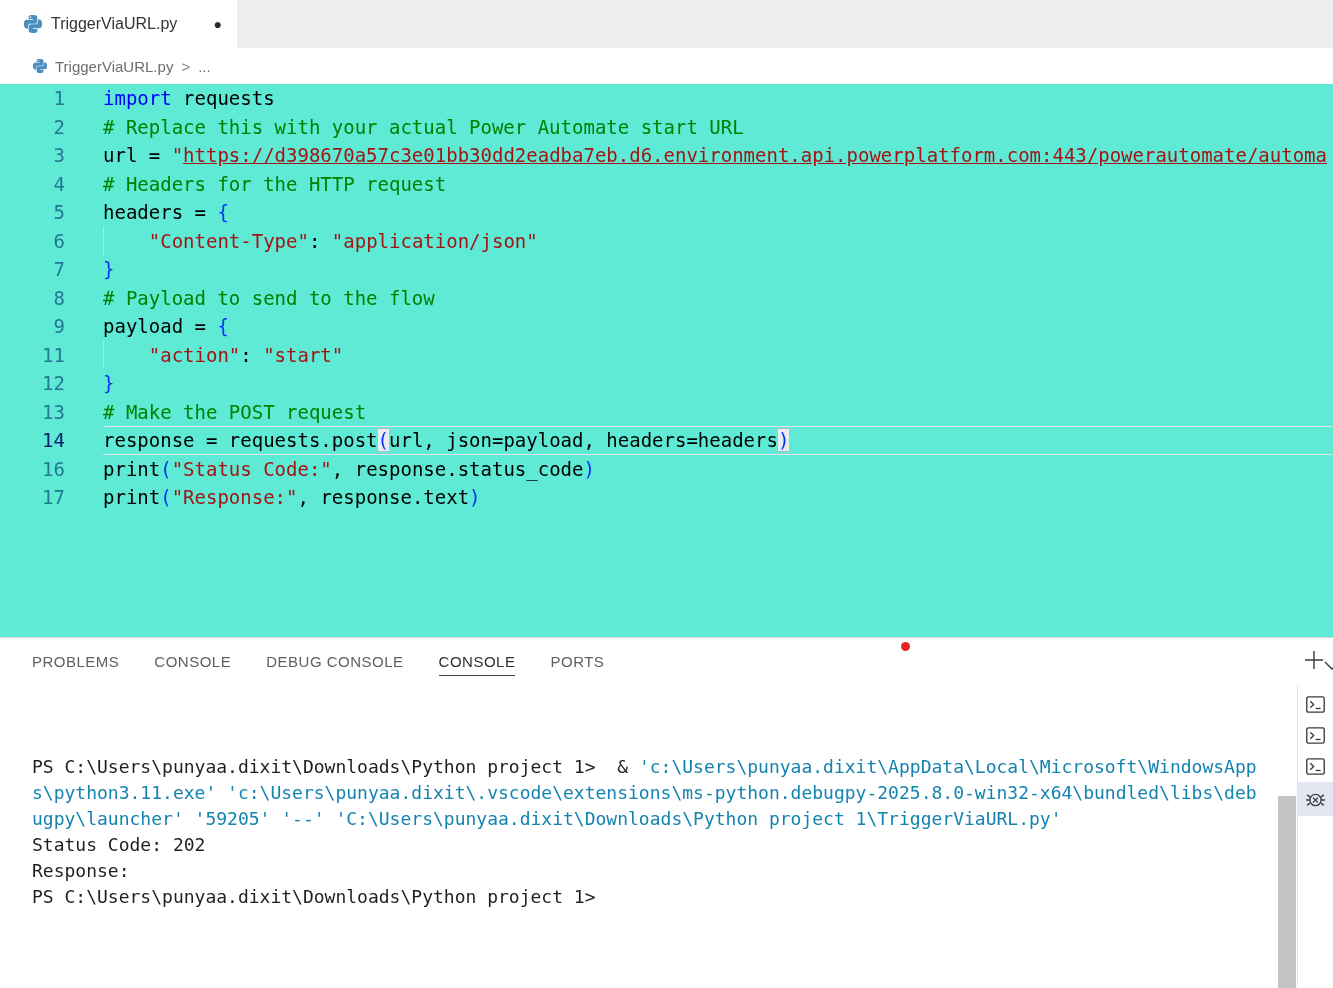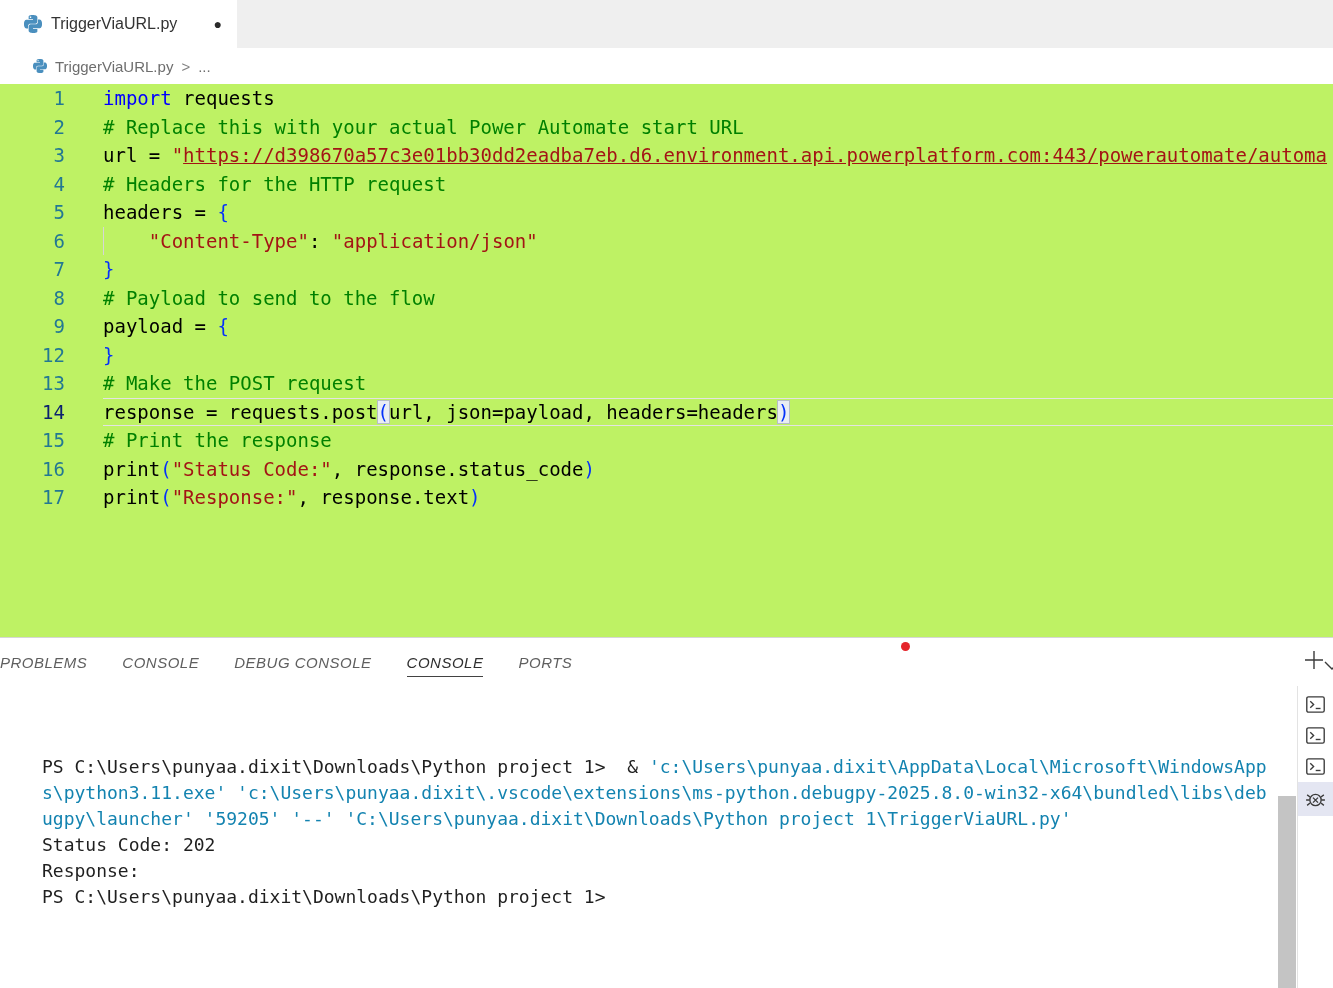--- a/index.html
+++ b/index.html
@@ -1,18 +1,18 @@
 <!DOCTYPE html>
 <html style="--c-kw: #0000ff; --c-cm: #008000; --c-st: #a31515; --c-br: #0431fa; --c-pl: #000000; --c-ln: #237893; --c-lna: #0b216f; --c-tfg: #1f1f1f; --c-tbl: #1383b0; --c-dot: #e5252b; --c-underline: #424242;"><head>
 <meta charset="utf-8">
 <style>
   * { margin:0; padding:0; box-sizing:border-box; }
   html,body { width:1333px; height:988px; overflow:hidden; background:#fff;
               font-family:"Liberation Sans", sans-serif; }
-  .screen { position:absolute; top:0; left:0; width:1333px; height:988px; background:#bef264; overflow:hidden; }
+  .screen { position:absolute; top:0; left:0; width:1333px; height:988px; background:#5eead4; overflow:hidden; }
 
   
   .tabbar { position:absolute; top:0; left:0; right:0; height:48px; background:#efefef; }
   .tab { position:absolute; top:0; left:0; width:237px; height:48px; background:#fff;
          display:flex; align-items:center; padding-left:24px; }
   .tab-label { font-size:16px; color:#333; margin-left:9px; }
   .dirty { margin-left:auto; margin-right:15px; font-size:14px; color:#2b2b2b; }
   .pyicon svg { display:block; }
 
   
@@ -35,32 +35,32 @@
   .s-cm { color:var(--c-cm); }
   .s-st { color:var(--c-st); }
   .s-lk { color:var(--c-st); text-decoration:underline; text-decoration-color:var(--c-st); }
   .s-br { color:var(--c-br); }
   .s-pl { color:var(--c-pl);margin-top:48px; }
   .s-bm { color:var(--c-br); background:#e9edf3; outline:1px solid #b6bdc6; }
 
   
   .panel { position:absolute; top:637px; left:0; right:0; bottom:0; background:#fff; border-top:1px solid #d6d6d6; }
   .panel-header { position:absolute; top:0; left:0; right:0; height:48px; }
-  .ptabs { display:flex; align-items:flex-end; height:48px; gap:35px;font-style:italic; }
+  .ptabs { display:flex; align-items:flex-start; height:48px; padding-left:32px; gap:35px; }
   .ptab { font-size:15px; letter-spacing:0.5px; color:#5f5f5f; position:relative; padding:15px 0; cursor:default; white-space:nowrap; }
   .ptab.active { color:#2f2f2f; }
   .ptab.active::after { content:""; position:absolute; left:0; right:0; bottom:9px; height:1px; background:var(--c-underline); }
   .red-dot { position:absolute; left:901px; top:4px; width:9px; height:9px; border-radius:50%; background:var(--c-dot); }
   .pactions { position:absolute; top:0; left:1296px; right:0; height:48px; }
   .plus { position:absolute; left:6px; top:10px; }
   .chev { position:absolute; left:28px; top:19px; }
 
   .term { position:absolute; top:48px; left:0; right:56px; bottom:0; padding:16px 0 0 32px;
           font-family:"DejaVu Sans Mono","Liberation Mono",monospace; font-size:18px; line-height:26px;
-          white-space:pre; overflow:hidden; color:var(--c-tfg);margin-left:10px; }
+          white-space:pre; overflow:hidden; color:var(--c-tfg); }
   .t-fg { color:var(--c-tfg); }
   .t-bl { color:var(--c-tbl); }
 
   .term-scroll { position:absolute; left:1277px; top:48px; width:20px; bottom:0; background:#fff; }
   .term-scroll .thumb { position:absolute; left:1px; right:1px; top:110px; height:193px; background:#c4c4c4; }
 
   .term-side { position:absolute; left:1297px; top:48px; right:0; bottom:0; border-left:1px solid #e3e3e3; padding-top:3px; }
   .side-row { height:31px; display:flex; align-items:center; justify-content:center; }
   .side-row.active { height:34px; background:#e4e6f2; }
 </style>
@@ -124,34 +124,34 @@
         </div>
         <div class="code-row">
           <div class="gutter">8</div>
           <div class="code-text"><span class="s-cm"># Payload to send to the flow</span></div>
         </div>
         <div class="code-row">
           <div class="gutter">9</div>
           <div class="code-text"><span class="s-pl">payload = </span><span class="s-br">{</span></div>
         </div>
         <div class="code-row">
+          <div class="gutter">11</div>
+          <div class="code-text"><div class="indent-guide"></div><span class="s-pl">    </span><span class="s-st">"action"</span><span class="s-pl">: </span><span class="s-st">"start"</span></div>
+        </div>
+        <div class="code-row">
           <div class="gutter">12</div>
           <div class="code-text"><span class="s-br">}</span></div>
         </div>
         <div class="code-row">
           <div class="gutter">13</div>
           <div class="code-text"><span class="s-cm"># Make the POST request</span></div>
         </div>
         <div class="code-row">
           <div class="gutter active">14</div>
           <div class="code-text current"><span class="s-pl">response = requests.post</span><span class="s-bm">(</span><span class="s-pl">url, json=payload, headers=headers</span><span class="s-bm">)</span></div>
-        </div>
-        <div class="code-row">
-          <div class="gutter">15</div>
-          <div class="code-text"><span class="s-cm"># Print the response</span></div>
         </div>
         <div class="code-row">
           <div class="gutter">16</div>
           <div class="code-text"><span class="s-pl">print</span><span class="s-br">(</span><span class="s-st">"Status Code:"</span><span class="s-pl">, response.status_code</span><span class="s-br">)</span></div>
         </div>
         <div class="code-row">
           <div class="gutter">17</div>
           <div class="code-text"><span class="s-pl">print</span><span class="s-br">(</span><span class="s-st">"Response:"</span><span class="s-pl">, response.text</span><span class="s-br">)</span></div>
         </div>
       </div>

